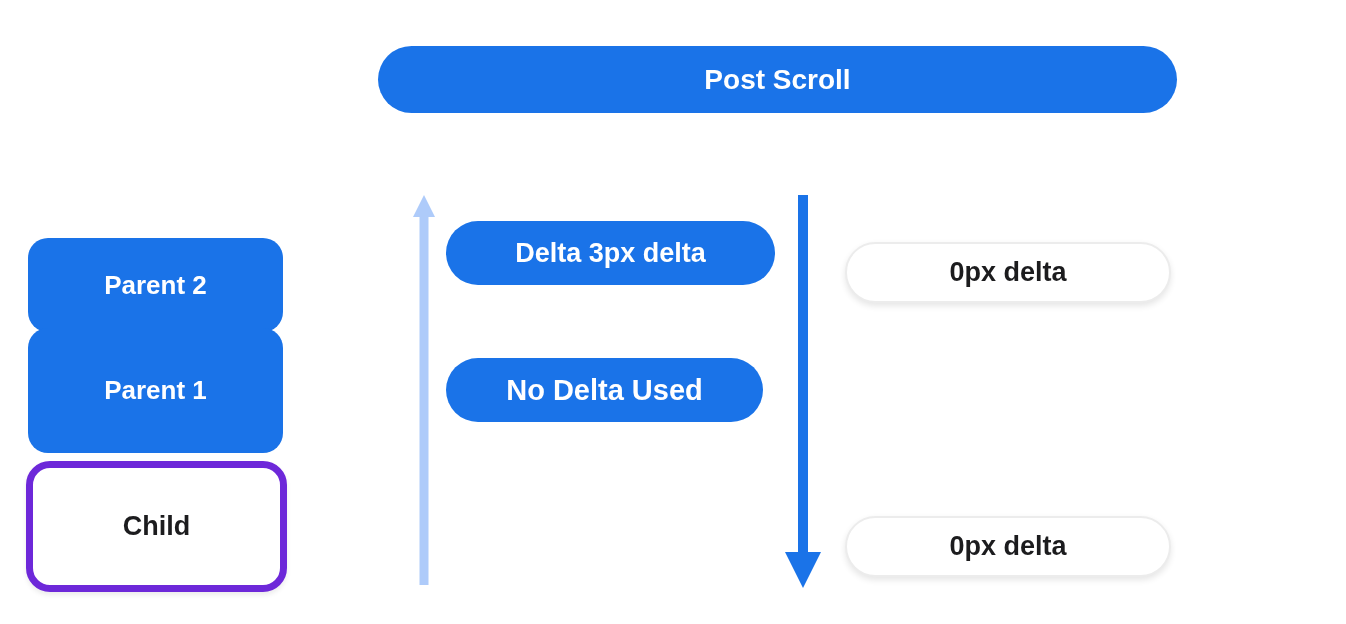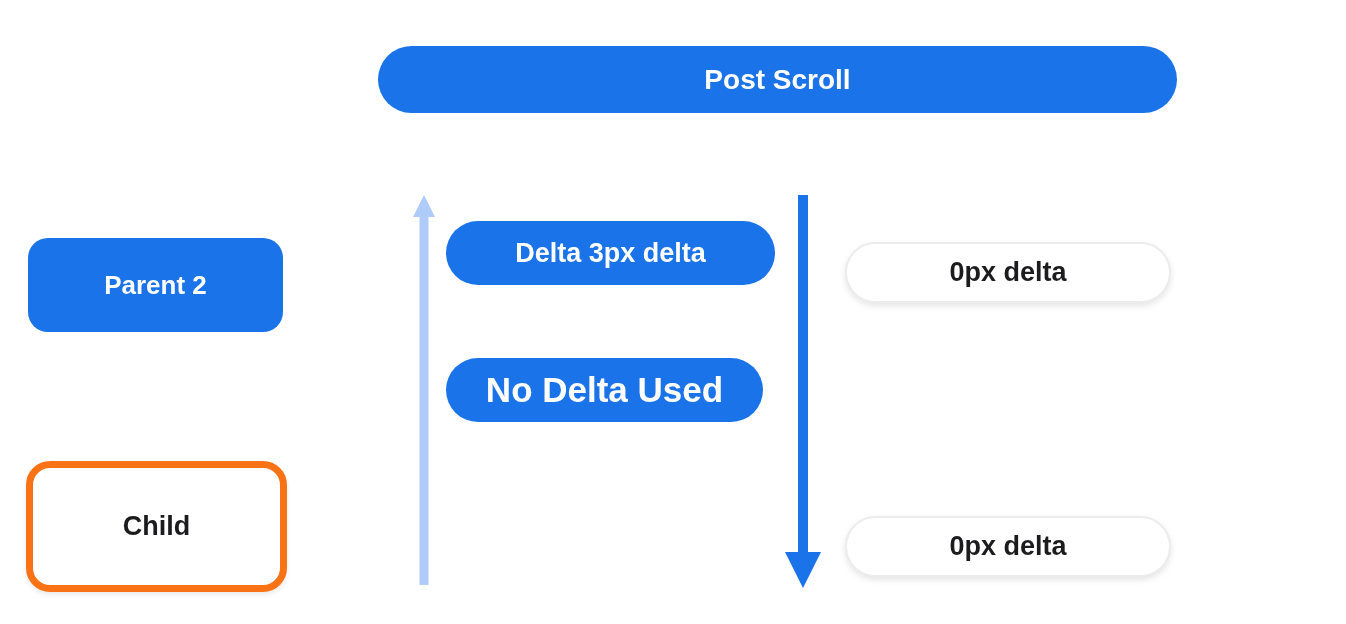--- a/index.html
+++ b/index.html
@@ -36,33 +36,33 @@
   }
   .box-blue {
     background: #1a73e8;
     color: #ffffff;
     border-radius: 20px;
     font-weight: bold;
   }
   .box-child {
     background: #ffffff;
     color: #1c1c1e;
-    border: 7px solid #f97316;
+    border: 7px solid #6d28d9;
     border-radius: 24px;
     font-weight: bold;
     box-shadow: 0 3px 5px rgba(0,0,0,0.08);
   }
 
   
   .post-scroll   { left: 378px; top: 46px;  width: 799px; height: 67px;  font-size: 28px; }
   .parent2      { left: 28px;  top: 190px; width: 255px; height: 94px; font-size: 26px; margin-top: 48px; }
   .parent1      { left: 28px;  top: 328px; width: 255px; height: 125px; font-size: 26px; }
   .child        { left: 26px;  top: 461px; width: 261px; height: 131px; font-size: 27px; }
   .used-delta   { left: 446px; top: 221px; width: 329px; height: 64px;  font-size: 27px; }
-  .no-delta     { left: 446px; top: 358px; width: 317px; height: 64px;  font-size: 35px; }
+  .no-delta     { left: 446px; top: 358px; width: 317px; height: 64px;  font-size: 29px; }
   .zero-top     { left: 845px; top: 222px; width: 326px; height: 61px;  font-size: 27px; }
   .zero-bottom  { left: 845px; top: 496px; width: 326px; height: 61px;  font-size: 27px; }
 
   
   .arrow { position: absolute; }
   .arrow-up-light {
     left: 404px; top: 195px; width: 40px; height: 390px;
   }
   .arrow-up-light .head {
     position: absolute; left: 50%; top: 0; transform: translateX(-50%);
@@ -98,20 +98,23 @@
 <div class="canvas">
 
   <div class="pill pill-blue post-scroll">
     <span>Post Scroll</span>
   </div>
 
   <div class="box box-blue parent2">
     <span>Parent 2</span>
   </div>
 
+  <div class="box box-blue parent1">
+    <span>Parent 1</span>
+  </div>
 
   <div class="box box-child child">
     <span>Child</span>
   </div>
 
   <div class="arrow arrow-up-light">
     <div class="head"></div>
     <div class="shaft"></div>
   </div>
 

